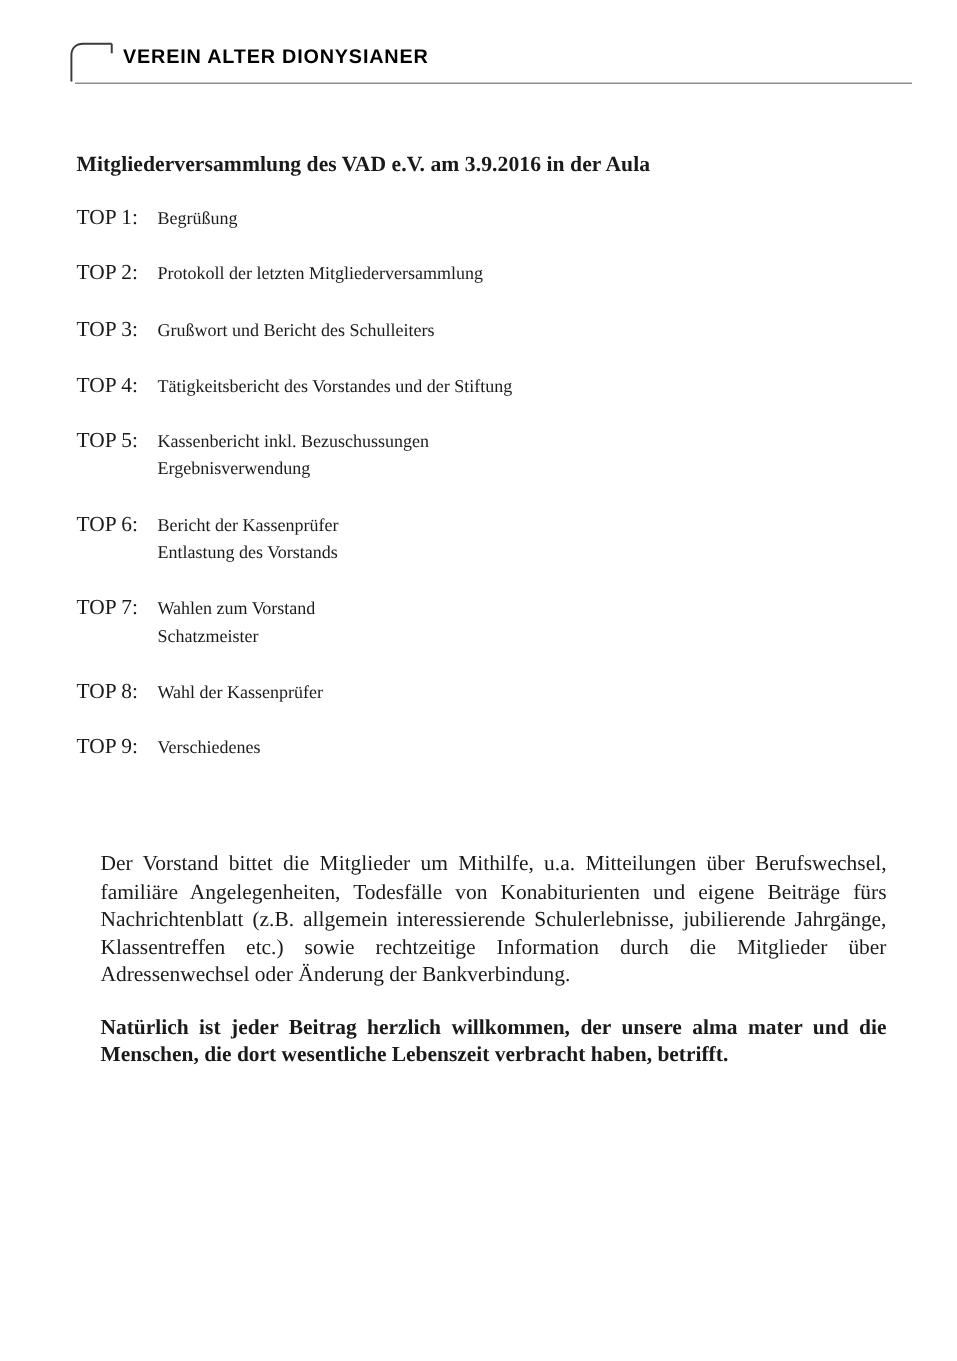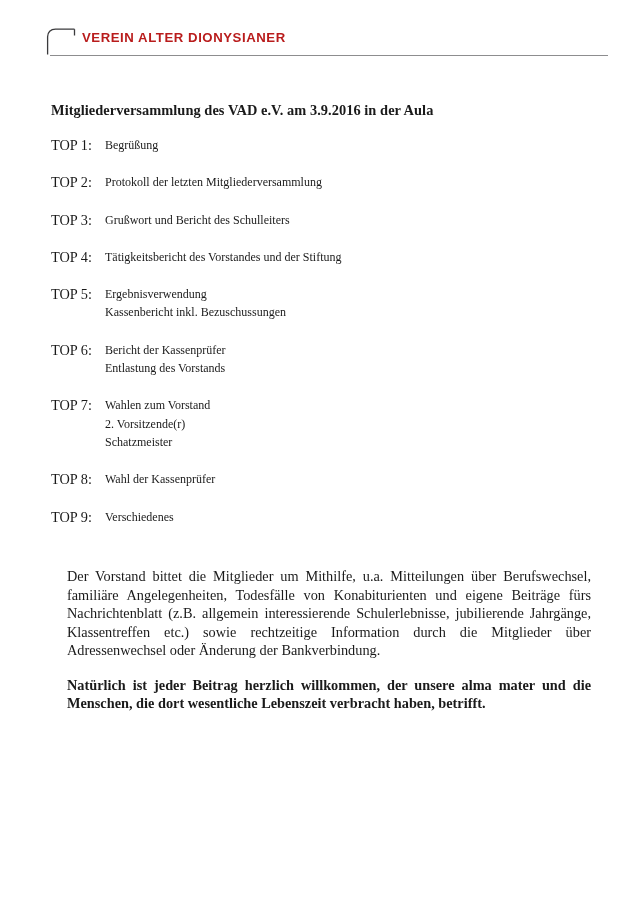--- a/index.html
+++ b/index.html
@@ -37,21 +37,21 @@
     display: block;
   }
   .header-title {
     position: absolute;
     left: 36px;
     top: 4px;
     font-family: "Liberation Sans", "DejaVu Sans", sans-serif;
     font-weight: bold;
     font-size: 13.2px;
     letter-spacing: 0.55px;
-    color: #b91c1c;
+    color: #000000;
     white-space: nowrap;
   }
   .header-rule {
     position: absolute;
     left: 4px;
     top: 29px;
     width: 558px;
     height: 1px;
     background: #8d8d8f;
   }
@@ -156,38 +156,37 @@
     <div class="agenda-item">
       <span class="agenda-label">TOP 4:</span>
       <span class="agenda-lines">
         <span class="ln">Tätigkeitsbericht des Vorstandes und der Stiftung</span>
       </span>
     </div>
 
     <div class="agenda-item">
       <span class="agenda-label">TOP 5:</span>
       <span class="agenda-lines">
+        <span class="ln">Kassenbericht inkl. Bezuschussungen</span>
         <span class="ln">Ergebnisverwendung</span>
-        <span class="ln">Kassenbericht inkl. Bezuschussungen</span>
       </span>
     </div>
 
     <div class="agenda-item">
       <span class="agenda-label">TOP 6:</span>
       <span class="agenda-lines">
         <span class="ln">Bericht der Kassenprüfer</span>
         <span class="ln">Entlastung des Vorstands</span>
       </span>
     </div>
 
     <div class="agenda-item">
       <span class="agenda-label">TOP 7:</span>
       <span class="agenda-lines">
         <span class="ln">Wahlen zum Vorstand</span>
-        <span class="ln">2. Vorsitzende(r)</span>
         <span class="ln">Schatzmeister</span>
       </span>
     </div>
 
     <div class="agenda-item">
       <span class="agenda-label">TOP 8:</span>
       <span class="agenda-lines">
         <span class="ln">Wahl der Kassenprüfer</span>
       </span>
     </div>

